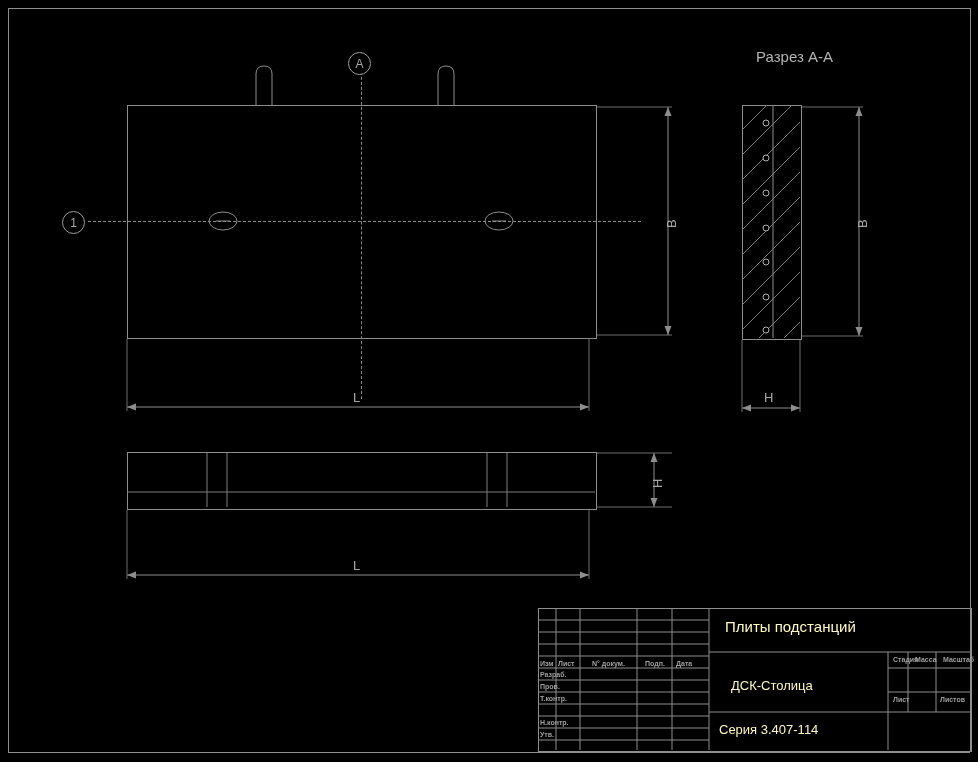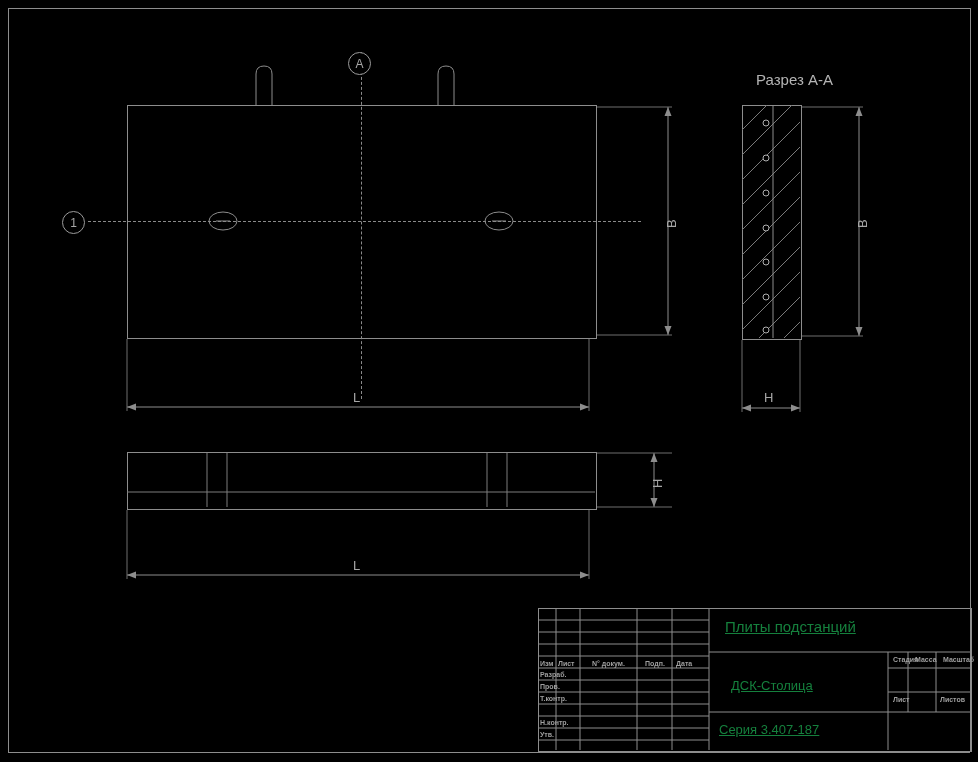--- a/index.html
+++ b/index.html
@@ -51,23 +51,22 @@
   }
   .title-txt {
     position: absolute;
     font-size: 15px;
     color: #b4b4b4;
     white-space: nowrap;
   }
   .stamp-txt {
     position: absolute;
     font-size: 13px;
-    color: #15803d;
-    white-space: nowrap;
-    text-decoration: underline;
+    color: #fef9c3;
+    white-space: nowrap;
   }
   .tiny {
     position: absolute;
     font-size: 7px;
     color: #9f9f9f;
     white-space: nowrap;
     font-weight: bold;
   }
   .frame {
     position: absolute;
@@ -145,21 +144,21 @@
 
   <svg width="978" height="762">
     <line x1="127" y1="575" x2="589" y2="575" stroke="#8d8d8d" stroke-width="1"></line>
     <path d="M127,575 l9,-3.5 l0,7 z" fill="#8d8d8d"></path>
     <path d="M589,575 l-9,-3.5 l0,7 z" fill="#8d8d8d"></path>
     <line x1="127" y1="510" x2="127" y2="579" stroke="#6f6f6f" stroke-width="1"></line>
     <line x1="589" y1="510" x2="589" y2="579" stroke="#6f6f6f" stroke-width="1"></line>
   </svg>
   <div class="lbl" style="left:353px; top:558px;">L</div>
 
-  <div class="title-txt" style="left:756px; top:71px;text-align:center;">Разрез А-А</div>
+  <div class="title-txt" style="left:756px; top:48px;text-align:center;">Разрез А-А</div>
 
   <div class="frame" style="left:742px; top:105px; width:58px; height:233px;"></div>
   <svg width="978" height="762">
 
     <g stroke="#7a7a7a" stroke-width="1">
       <line x1="742" y1="130" x2="767" y2="105"></line>
       <line x1="742" y1="155" x2="792" y2="105"></line>
       <line x1="742" y1="180" x2="800" y2="122"></line>
       <line x1="742" y1="205" x2="800" y2="147"></line>
       <line x1="742" y1="230" x2="800" y2="172"></line>
@@ -250,15 +249,15 @@
   <div class="tiny" style="left:540px; top:731px;">Утв.</div>
 
   <div class="tiny" style="left:893px; top:656px;">Стадия</div>
   <div class="tiny" style="left:915px; top:656px;">Масса</div>
   <div class="tiny" style="left:943px; top:656px;">Масштаб</div>
   <div class="tiny" style="left:893px; top:696px;">Лист</div>
   <div class="tiny" style="left:940px; top:696px;">Листов</div>
 
   <div class="stamp-txt" style="left:725px; top:618px; font-size:15px;">Плиты подстанций</div>
   <div class="stamp-txt" style="left:731px; top:678px;">ДСК-Столица</div>
-  <div class="stamp-txt" style="left:719px; top:722px;">Серия 3.407-187</div>
+  <div class="stamp-txt" style="left:719px; top:722px;">Серия 3.407-114</div>
 
 </div>
 
 </body></html>

